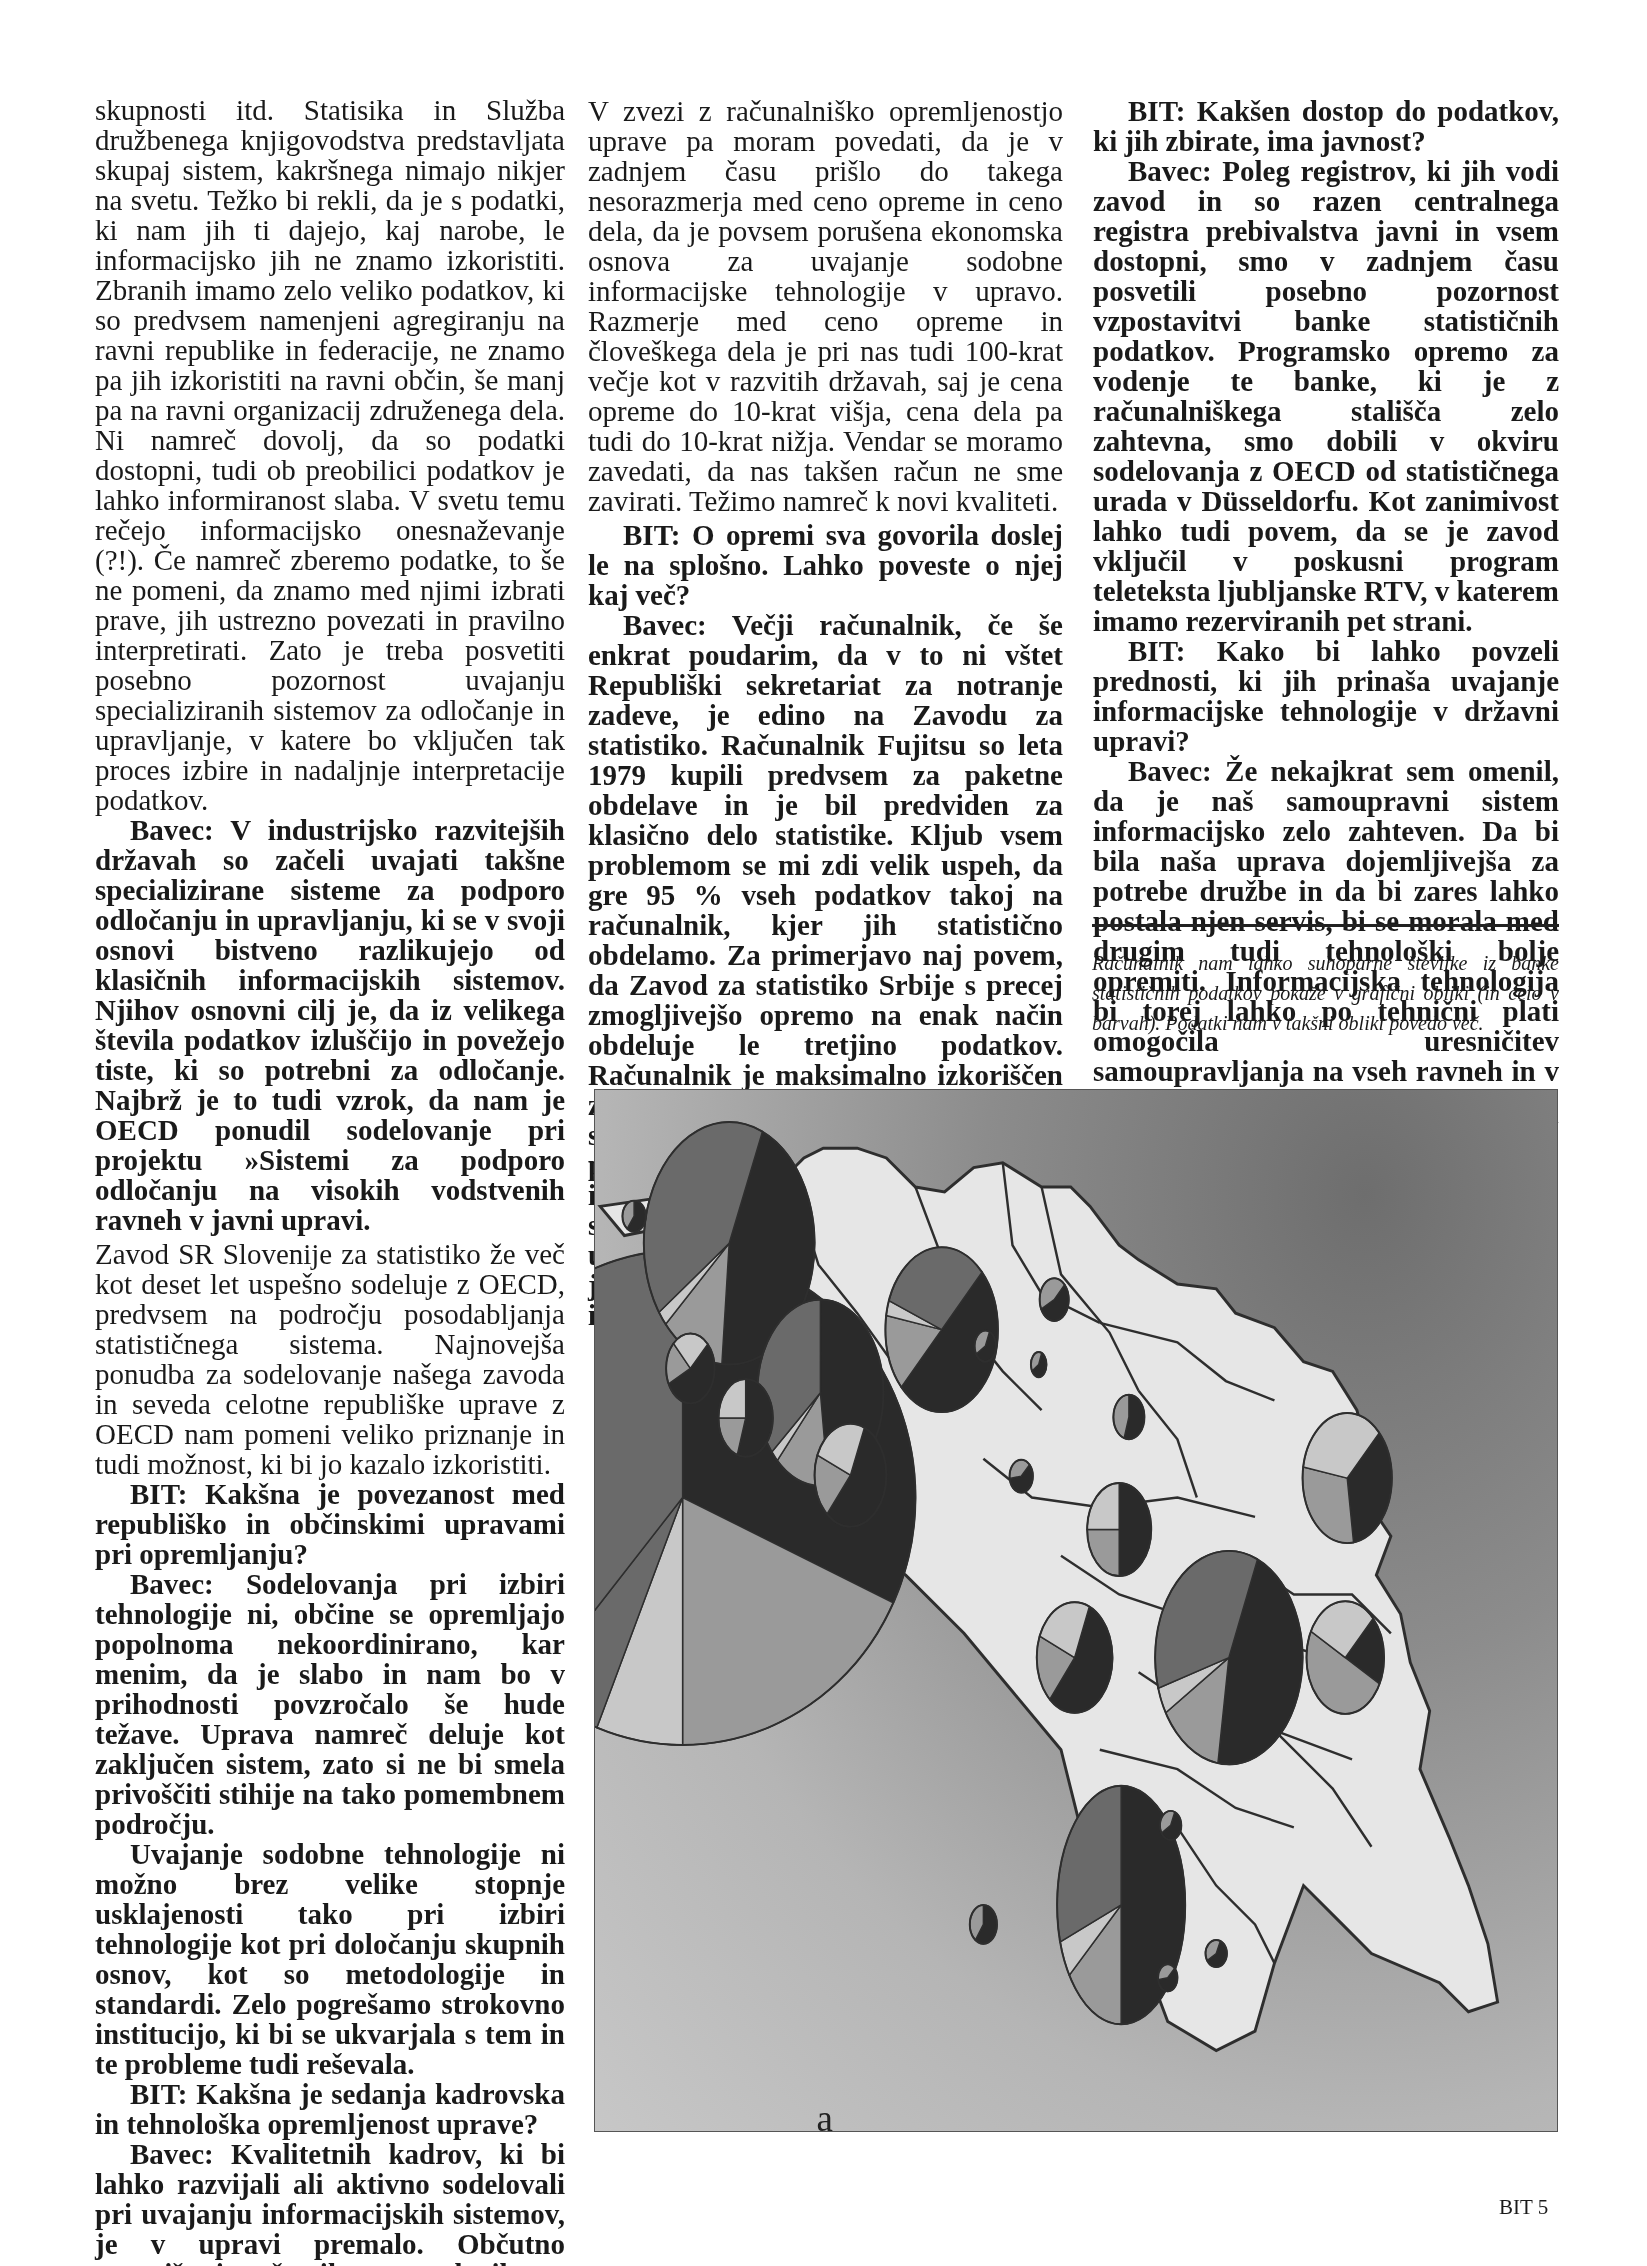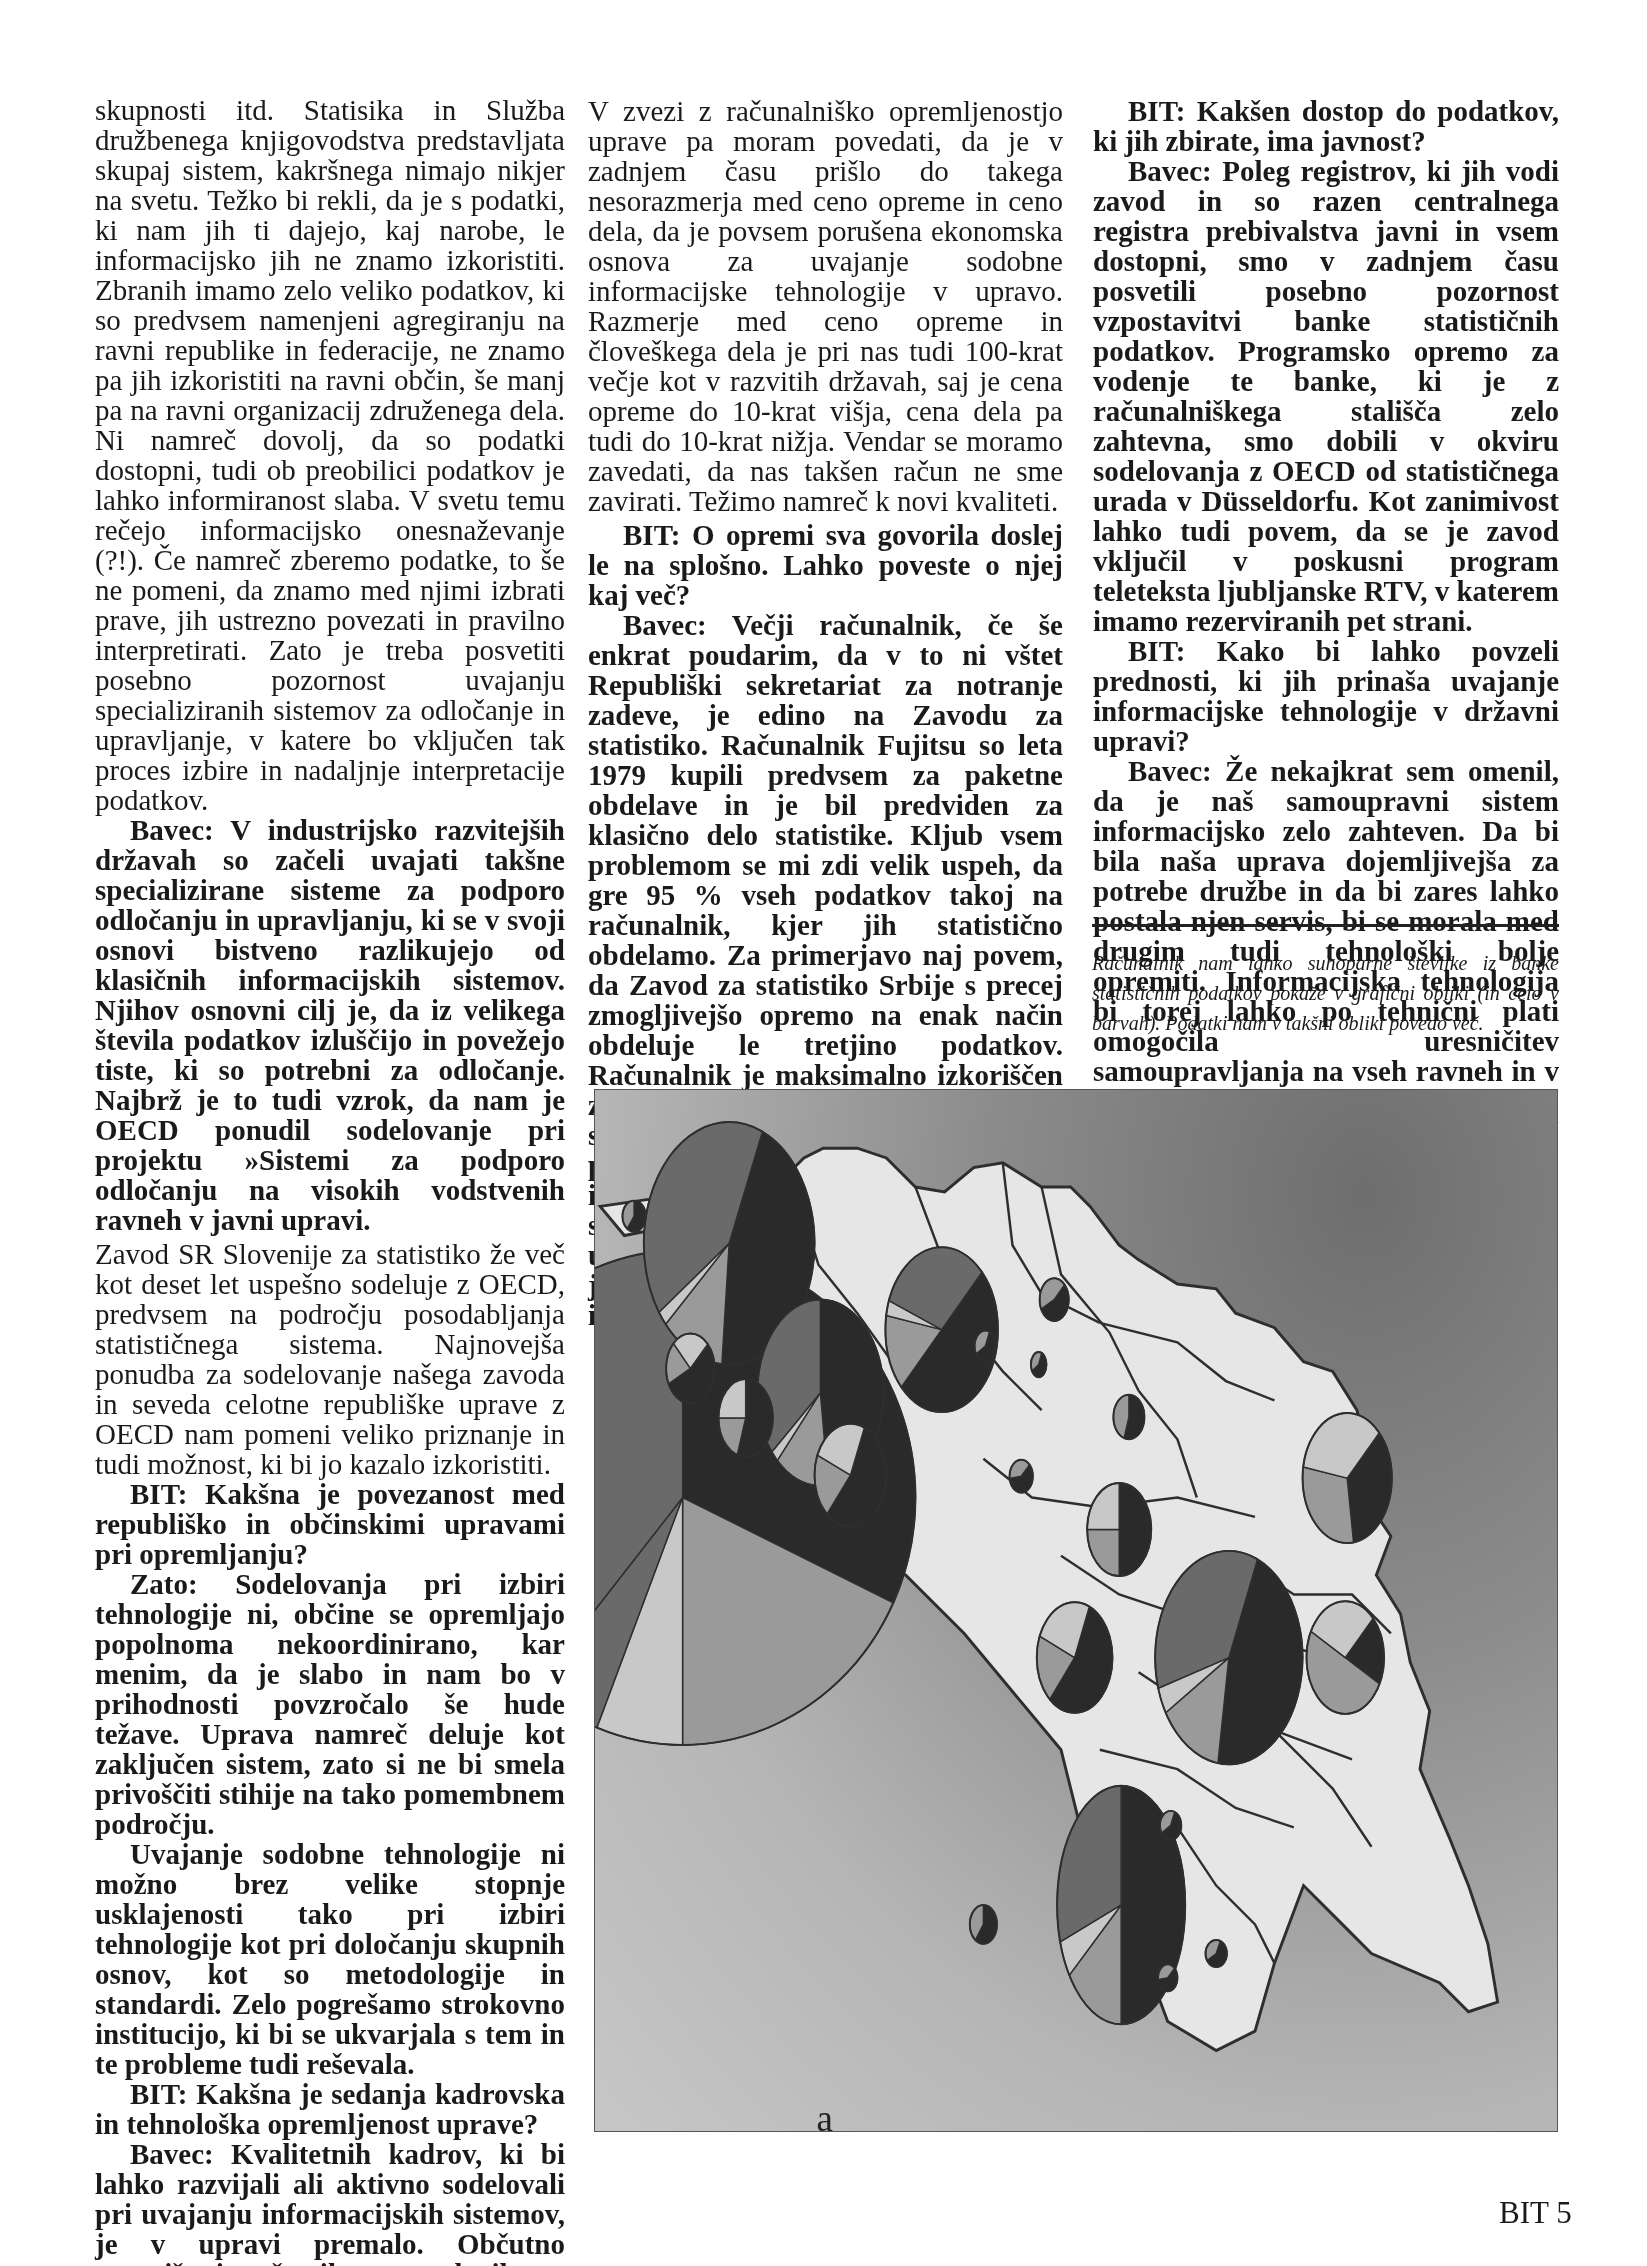--- a/index.html
+++ b/index.html
@@ -14,32 +14,32 @@
   #col2 { left: 588px; top: 96px; width: 475px; }
   #col3 { left: 1093px; top: 96px; width: 466px; }
   .byline { text-align: right; }
   .rule { position: absolute; left: 1092px; top: 924px; width: 467px; height: 2.9px; background: #222; }
   .caption { position: absolute; left: 1092px; top: 948px; width: 467px; font-style: italic;
              font-size: 20px; line-height: 30px; text-align: justify; }
   .figure { position: absolute; left: 594px; top: 1089px; width: 964px; height: 1043px;
             border: 1.9px solid #555; box-sizing: border-box; overflow: hidden;
             background: radial-gradient(ellipse at 80% 10%, #6e6e6e 0%, #8c8c8c 35%, #b5b5b5 70%, #c7c7c7 100%); }
   .figure svg { position: absolute; left: 0; top: 0; }
-  .pagenum { position: absolute; left: 1499px; top: 2195px; font-size: 31px;
+  .pagenum { position: absolute; left: 1499px; top: 2195px; font-size: 21px;
              font-family: "Liberation Serif", serif; }
 </style>
 </head>
 <body>
 
 <div id="col1" class="col">
     <p>skupnosti itd. Statisika in Služba družbenega knjigovodstva predstavljata skupaj sistem, kakršnega nimajo nikjer na svetu. Težko bi rekli, da je s podatki, ki nam jih ti dajejo, kaj narobe, le informacijsko jih ne znamo izkoristiti. Zbranih imamo zelo veliko podatkov, ki so predvsem namenjeni agregiranju na ravni republike in federacije, ne znamo pa jih izkoristiti na ravni občin, še manj pa na ravni organizacij združenega dela. Ni namreč dovolj, da so podatki dostopni, tudi ob preobilici podatkov je lahko informiranost slaba. V svetu temu rečejo informacijsko onesnaževanje (?!). Če namreč zberemo podatke, to še ne pomeni, da znamo med njimi izbrati prave, jih ustrezno povezati in pravilno interpretirati. Zato je treba posvetiti posebno pozornost uvajanju specializiranih sistemov za odločanje in upravljanje, v katere bo vključen tak proces izbire in nadaljnje interpretacije podatkov.</p>
     <p class="ind">Bavec: V industrijsko razvitejših državah so začeli uvajati takšne specializirane sisteme za podporo odločanju in upravljanju, ki se v svoji osnovi bistveno razlikujejo od klasičnih informacijskih sistemov. Njihov osnovni cilj je, da iz velikega števila podatkov izluščijo in povežejo tiste, ki so potrebni za odločanje. Najbrž je to tudi vzrok, da nam je OECD ponudil sodelovanje pri projektu »Sistemi za podporo odločanju na visokih vodstvenih ravneh v javni upravi.</p>
     <p class=" gap">Zavod SR Slovenije za statistiko že več kot deset let uspešno sodeluje z OECD, predvsem na področju posodabljanja statističnega sistema. Najnovejša ponudba za sodelovanje našega zavoda in seveda celotne republiške uprave z OECD nam pomeni veliko priznanje in tudi možnost, ki bi jo kazalo izkoristiti.</p>
     <p class="ind">BIT: Kakšna je povezanost med republiško in občinskimi upravami pri opremljanju?</p>
-    <p class="ind">Zato: Sodelovanja pri izbiri tehnologije ni, občine se opremljajo popolnoma nekoordinirano, kar menim, da je slabo in nam bo v prihodnosti povzročalo še hude težave. Uprava namreč deluje kot zaključen sistem, zato si ne bi smela privoščiti stihije na tako pomembnem področju.</p>
+    <p class="ind">Bavec: Sodelovanja pri izbiri tehnologije ni, občine se opremljajo popolnoma nekoordinirano, kar menim, da je slabo in nam bo v prihodnosti povzročalo še hude težave. Uprava namreč deluje kot zaključen sistem, zato si ne bi smela privoščiti stihije na tako pomembnem področju.</p>
     <p class="ind">Uvajanje sodobne tehnologije ni možno brez velike stopnje usklajenosti tako pri izbiri tehnologije kot pri določanju skupnih osnov, kot so metodologije in standardi. Zelo pogrešamo strokovno institucijo, ki bi se ukvarjala s tem in te probleme tudi reševala.</p>
     <p class="ind">BIT: Kakšna je sedanja kadrovska in tehnološka opremljenost uprave?</p>
     <p class="ind">Bavec: Kvalitetnih kadrov, ki bi lahko razvijali ali aktivno sodelovali pri uvajanju informacijskih sistemov, je v upravi premalo. Občutno zmanjšanje števila zaposlenih v zadnjih nekaj letih, ko so praviloma odhajali najboljši, kar velja še posebej za naše področje, je stanje celo poslabšalo. Tu se nam maščuje tudi prevelika zaprtost uprave do okolice. Pomanjkanje ustreznih kadrov bi lahko delno reševali s sodelovanjem z univerzo, raznimi inštituti in specializiranimi delovnimi organizacijami, ki bi lahko opravili za upravo marsikatero razvojno nalogo.</p>
   </div>
 <div id="col2" class="col">
     <p>V zvezi z računalniško opremljenostjo uprave pa moram povedati, da je v zadnjem času prišlo do takega nesorazmerja med ceno opreme in ceno dela, da je povsem porušena ekonomska osnova za uvajanje sodobne informacijske tehnologije v upravo. Razmerje med ceno opreme in človeškega dela je pri nas tudi 100-krat večje kot v razvitih državah, saj je cena opreme do 10-krat višja, cena dela pa tudi do 10-krat nižja. Vendar se moramo zavedati, da nas takšen račun ne sme zavirati. Težimo namreč k novi kvaliteti.</p>
     <p class="ind gap">BIT: O opremi sva govorila doslej le na splošno. Lahko poveste o njej kaj več?</p>
     <p class="ind">Bavec: Večji računalnik, če še enkrat poudarim, da v to ni vštet Republiški sekretariat za notranje zadeve, je edino na Zavodu za statistiko. Računalnik Fujitsu so leta 1979 kupili predvsem za paketne obdelave in je bil predviden za klasično delo statistike. Kljub vsem problemom se mi zdi velik uspeh, da gre 95 % vseh podatkov takoj na računalnik, kjer jih statistično obdelamo. Za primerjavo naj povem, da Zavod za statistiko Srbije s precej zmogljivejšo opremo na enak način obdeluje le tretjino podatkov. Računalnik je maksimalno izkoriščen za funkcijo, za katero je bil kupljen, saj je v njem več kot sto milijonov podatkov. Zato tudi ni mogoč interaktiven dostop do banke statističnih podatkov širšemu krogu uporabnikov. Tak dostop pa bosta v juniju dobila republiška skupščina in izvršni svet.</p>
   </div>
 <div id="col3" class="col">

